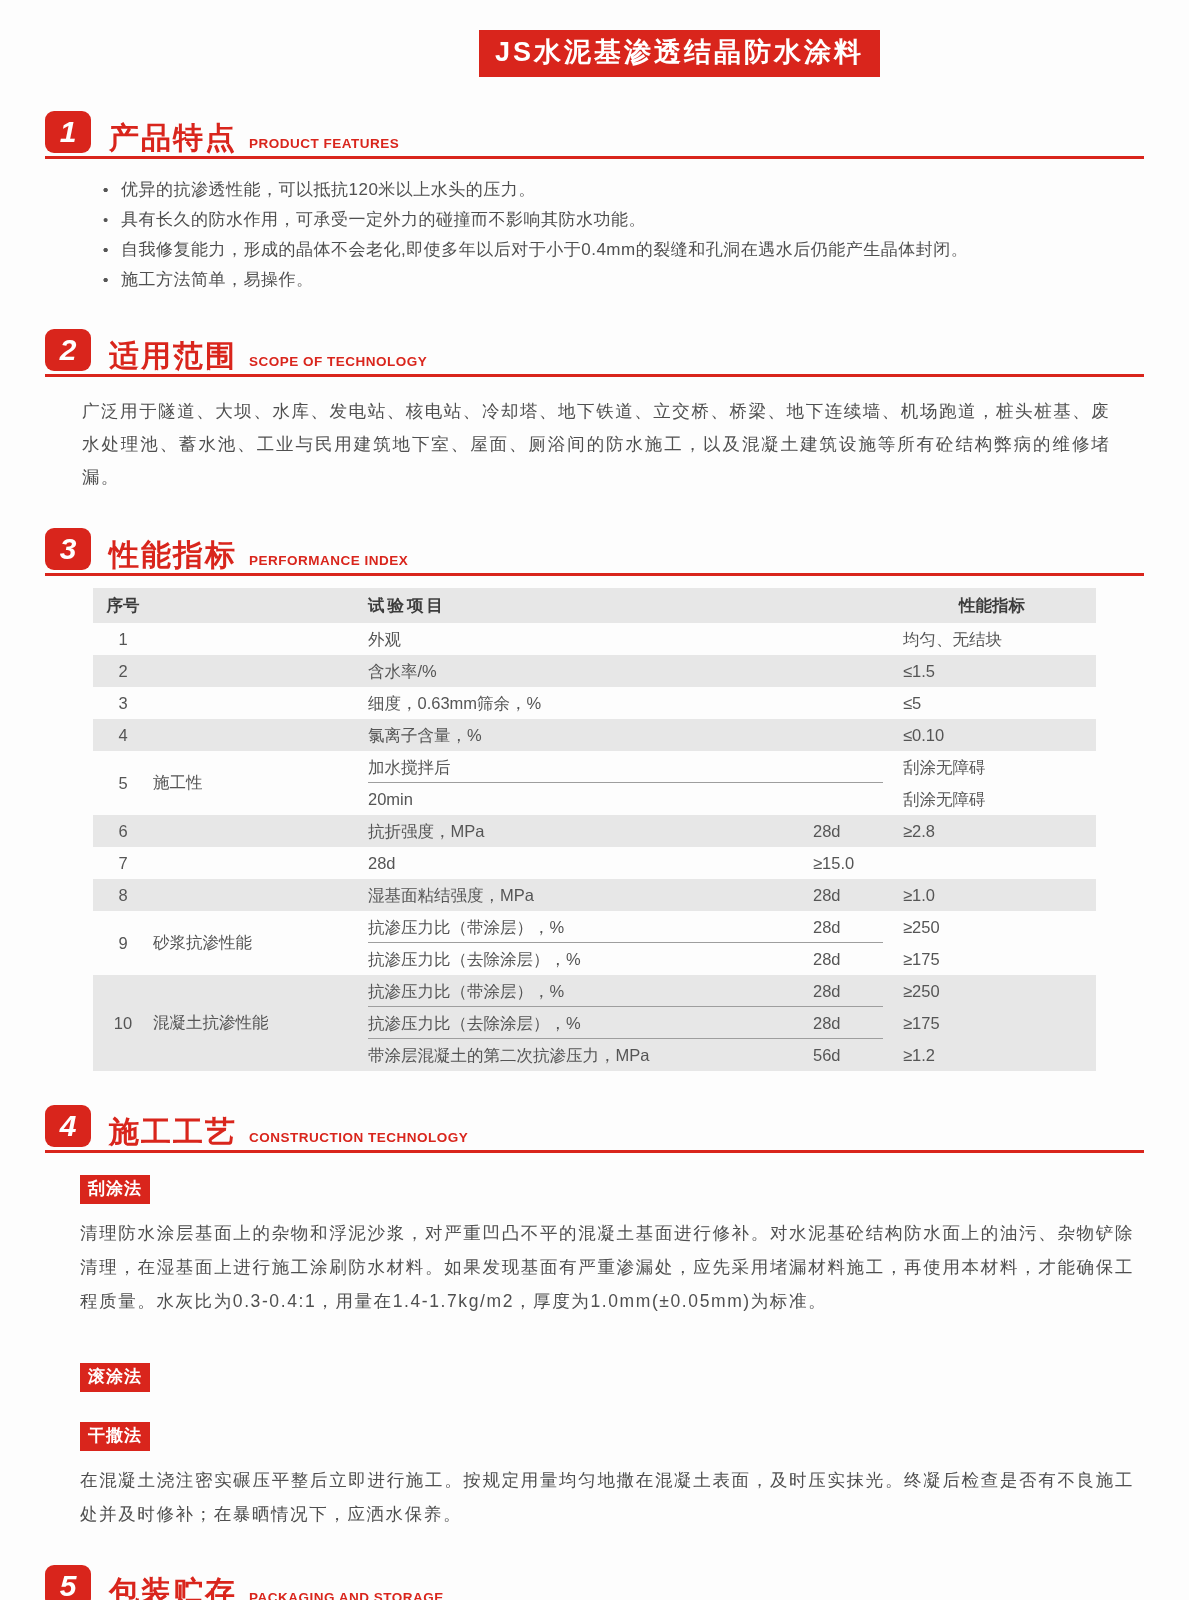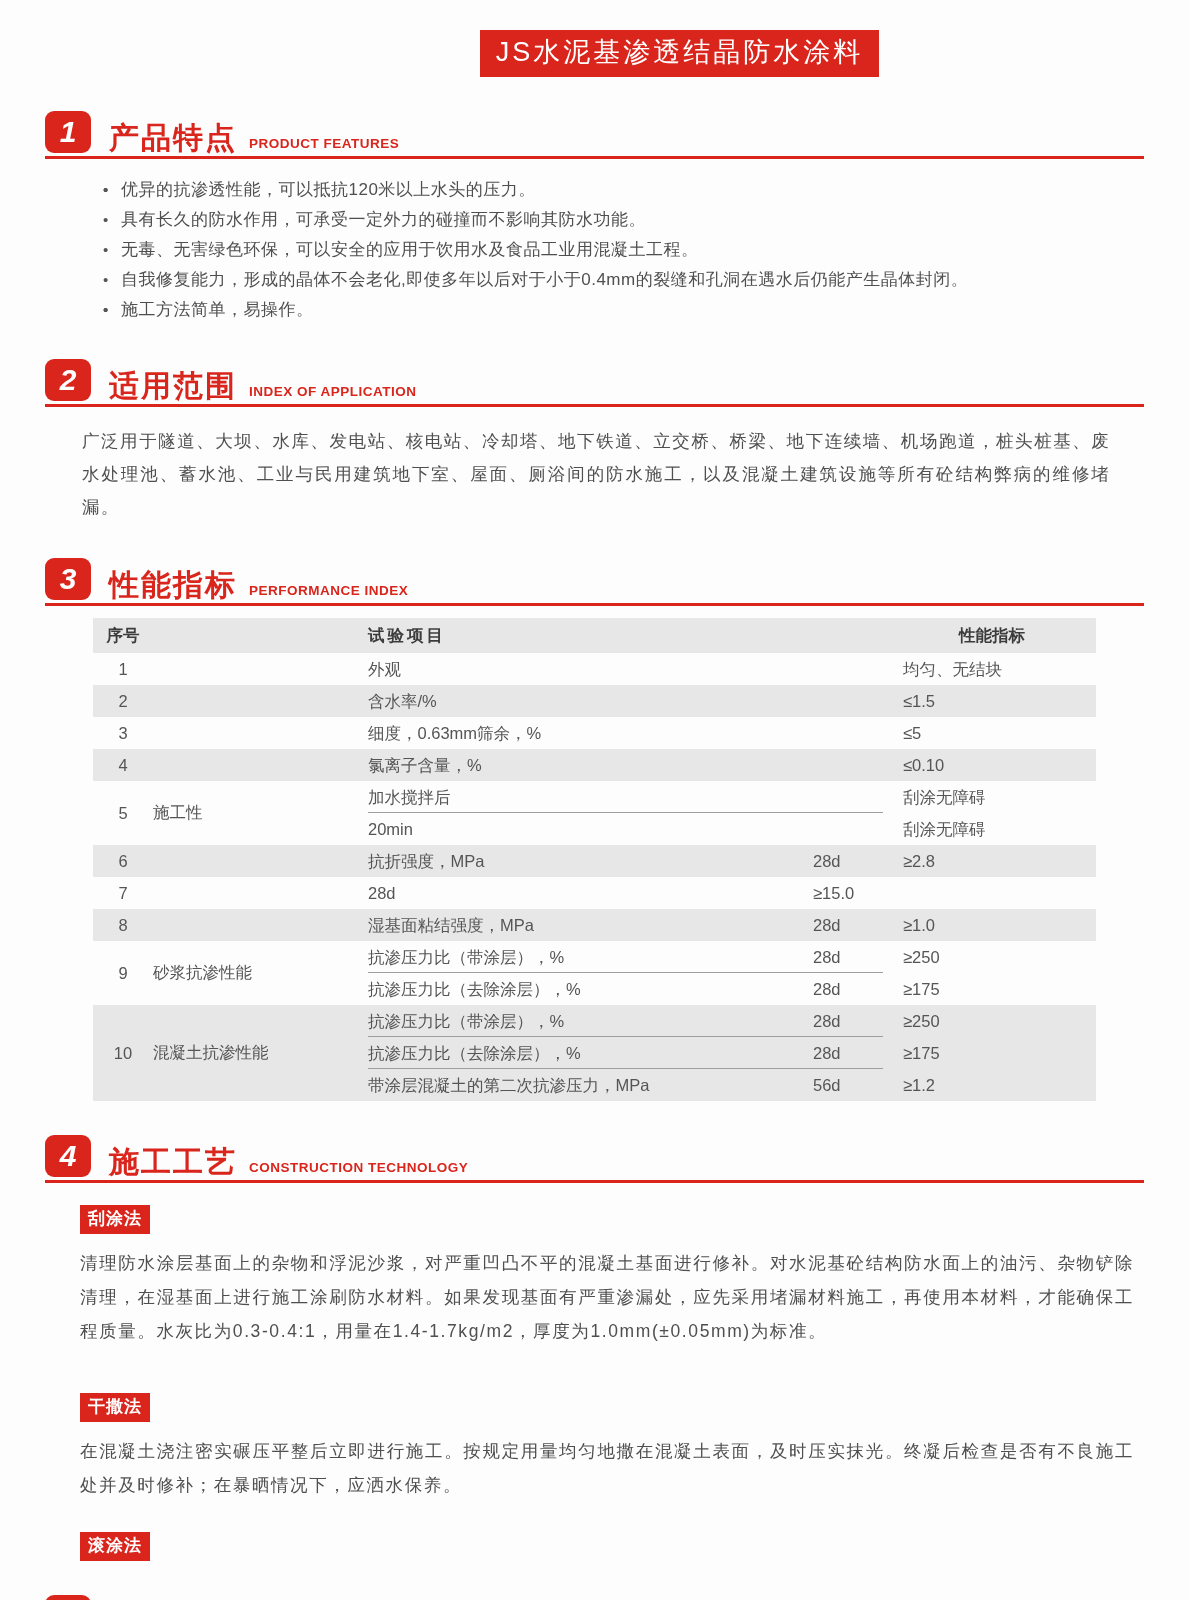--- a/index.html
+++ b/index.html
@@ -18,21 +18,21 @@
   }
   .page{padding:30px 45px 0 45px;}
 
   
   .banner-wrap{display:flex;justify-content:center;}
   .banner{
     transform:translateX(85px);
     background:var(--red);
     color:#fff;
     font-size:27px;
-    font-weight:normal;
+    font-weight:bold;
     letter-spacing:3px;
     padding:4px 16px 7px 16px;
     white-space:nowrap;
   }
 
   
   .sec-header{
     display:flex;align-items:flex-end;
     border-bottom:3px solid var(--red);
     padding-bottom:3px;
@@ -136,30 +136,30 @@
   <div class="sec-header">
     <div class="sec-num">1</div>
     <div class="sec-title">产品特点</div>
     <div class="sec-sub">PRODUCT FEATURES</div>
   </div>
 
   <div class="features">
     <div class="feature"><span class="dot">•</span></div>
     <div class="feature"><span class="dot">•</span><span>优异的抗渗透性能，可以抵抗120米以上水头的压力。</span></div>
     <div class="feature"><span class="dot">•</span><span>具有长久的防水作用，可承受一定外力的碰撞而不影响其防水功能。</span></div>
-    <div class="feature"><span class="dot">•</span><span>无毒、无害绿色环保，可以安全的应用于饮用水及食品工业用混凝土工程。</span></div>
+    <div class="feature"><span class="dot">•</span></div>
     <div class="feature"><span class="dot">•</span><span>自我修复能力，形成的晶体不会老化,即使多年以后对于小于0.4mm的裂缝和孔洞在遇水后仍能产生晶体封闭。</span></div>
     <div class="feature"><span class="dot">•</span></div>
     <div class="feature"><span class="dot">•</span><span>施工方法简单，易操作。</span></div>
   </div>
 
   <div class="sec-header">
     <div class="sec-num">2</div>
     <div class="sec-title">适用范围</div>
-    <div class="sec-sub">INDEX OF APPLICATION</div>
+    <div class="sec-sub">SCOPE OF TECHNOLOGY</div>
   </div>
 
   <p class="scope">广泛用于隧道、大坝、水库、发电站、核电站、冷却塔、地下铁道、立交桥、桥梁、地下连续墙、机场跑道，桩头桩基、废水处理池、蓄水池、工业与民用建筑地下室、屋面、厕浴间的防水施工，以及混凝土建筑设施等所有砼结构弊病的维修堵漏。</p>
 
   <div class="sec-header">
     <div class="sec-num">3</div>
     <div class="sec-title">性能指标</div>
     <div class="sec-sub">PERFORMANCE INDEX</div>
   </div>
 
@@ -325,25 +325,25 @@
 
   <div class="construction">
     <div class="col">
       <div class="method">
         <span class="badge">刮涂法</span>
         <p class="method-text">清理防水涂层基面上的杂物和浮泥沙浆，对严重凹凸不平的混凝土基面进行修补。对水泥基砼结构防水面上的油污、杂物铲除清理，在湿基面上进行施工涂刷防水材料。如果发现基面有严重渗漏处，应先采用堵漏材料施工，再使用本材料，才能确保工程质量。水灰比为0.3-0.4:1，用量在1.4-1.7kg/m2，厚度为1.0mm(±0.05mm)为标准。</p>
       </div>
     </div>
     <div class="col">
       <div class="method">
+        <span class="badge">滚涂法</span>
+      </div>
+      <div class="method">
         <span class="badge">干撒法</span>
         <p class="method-text">在混凝土浇注密实碾压平整后立即进行施工。按规定用量均匀地撒在混凝土表面，及时压实抹光。终凝后检查是否有不良施工处并及时修补；在暴晒情况下，应洒水保养。</p>
-      </div>
-      <div class="method">
-        <span class="badge">滚涂法</span>
       </div>
     </div>
   </div>
 
   <div class="sec-header">
     <div class="sec-num">5</div>
     <div class="sec-title">包装贮存</div>
     <div class="sec-sub">PACKAGING AND STORAGE</div>
   </div>
 

